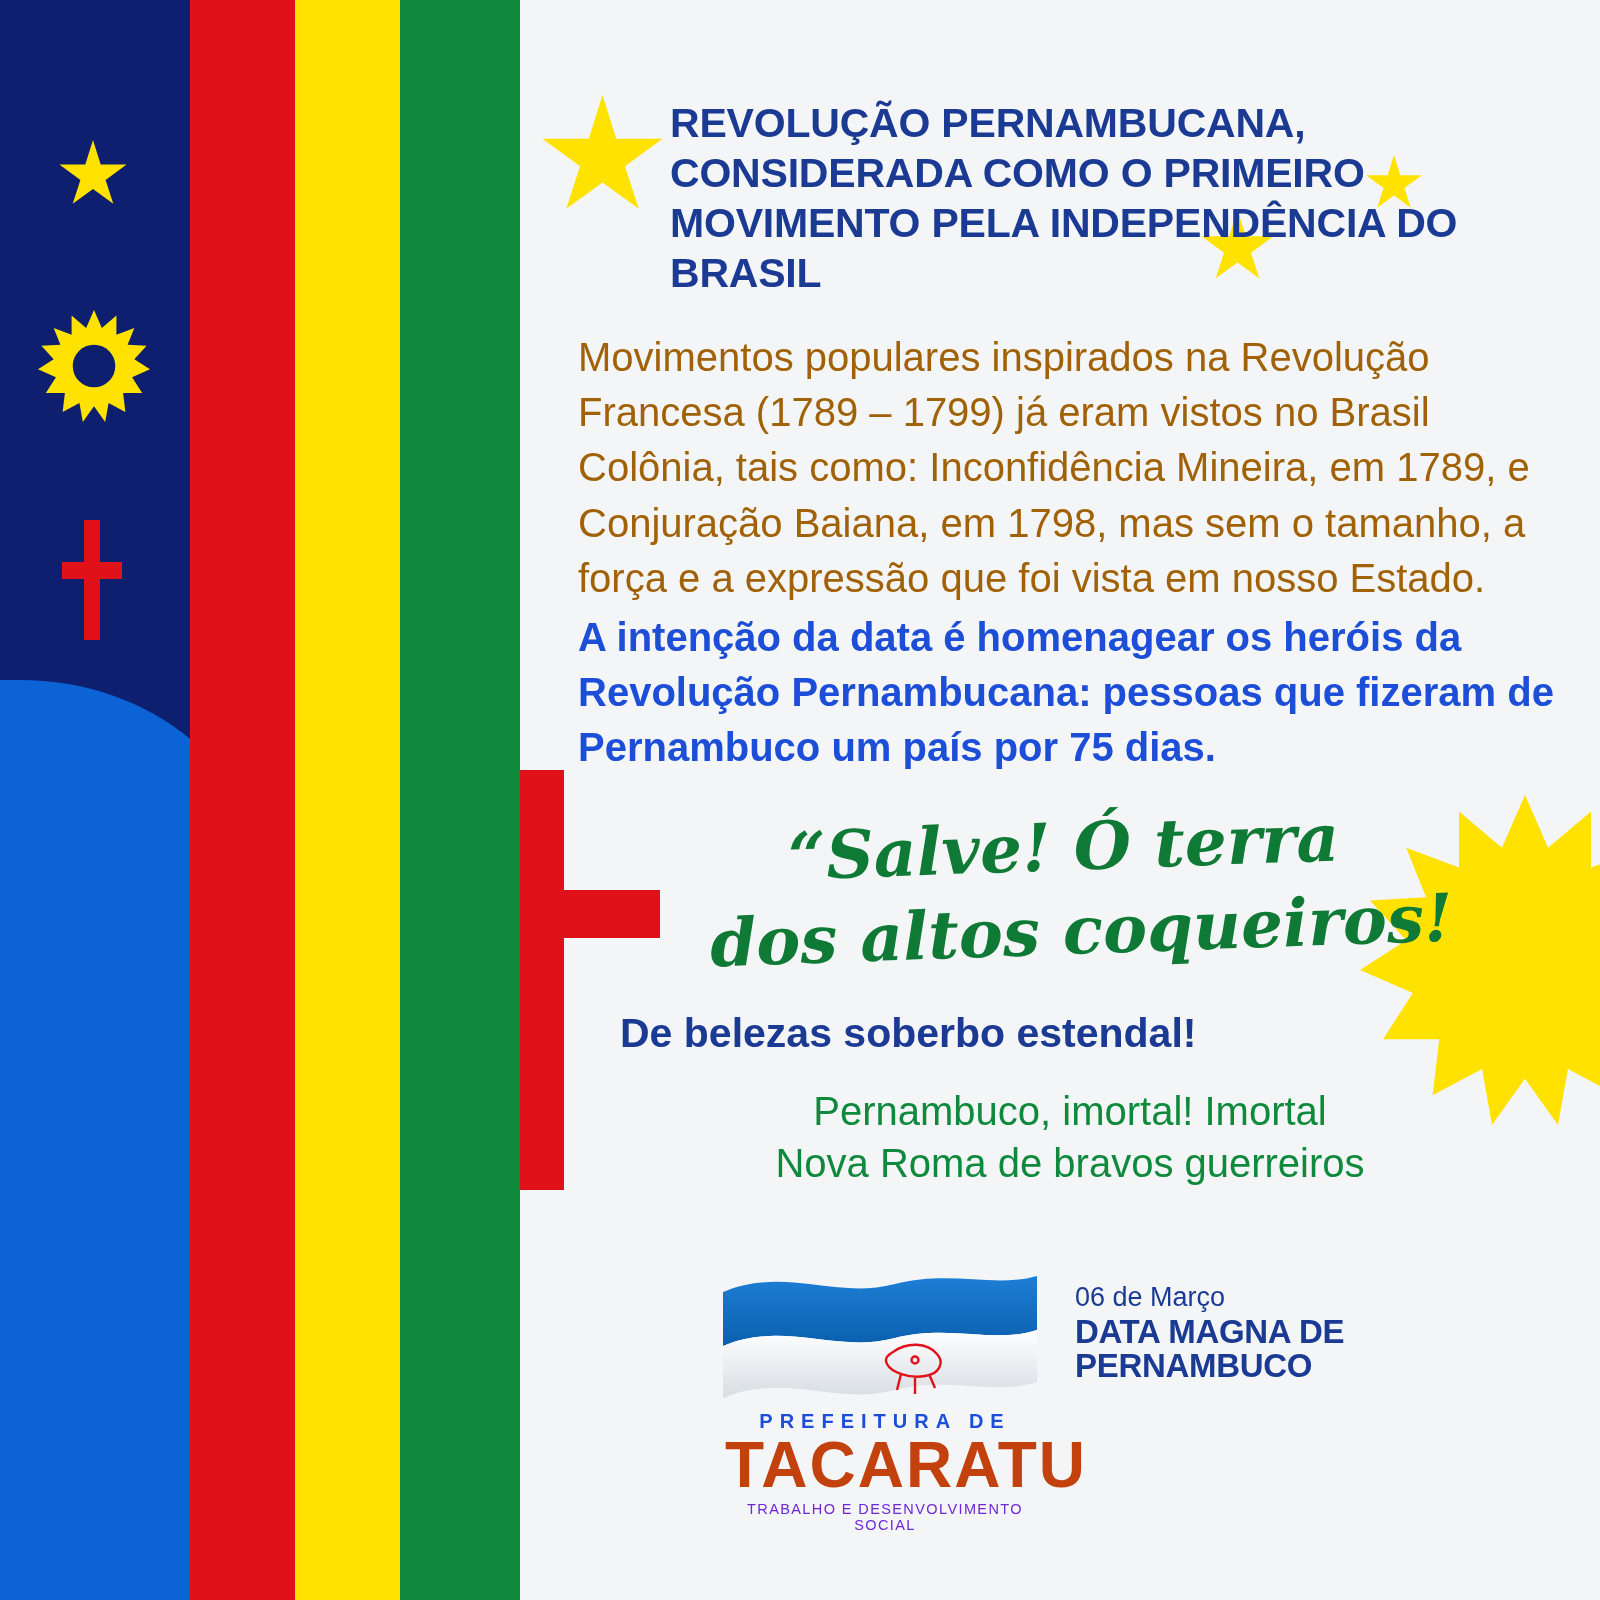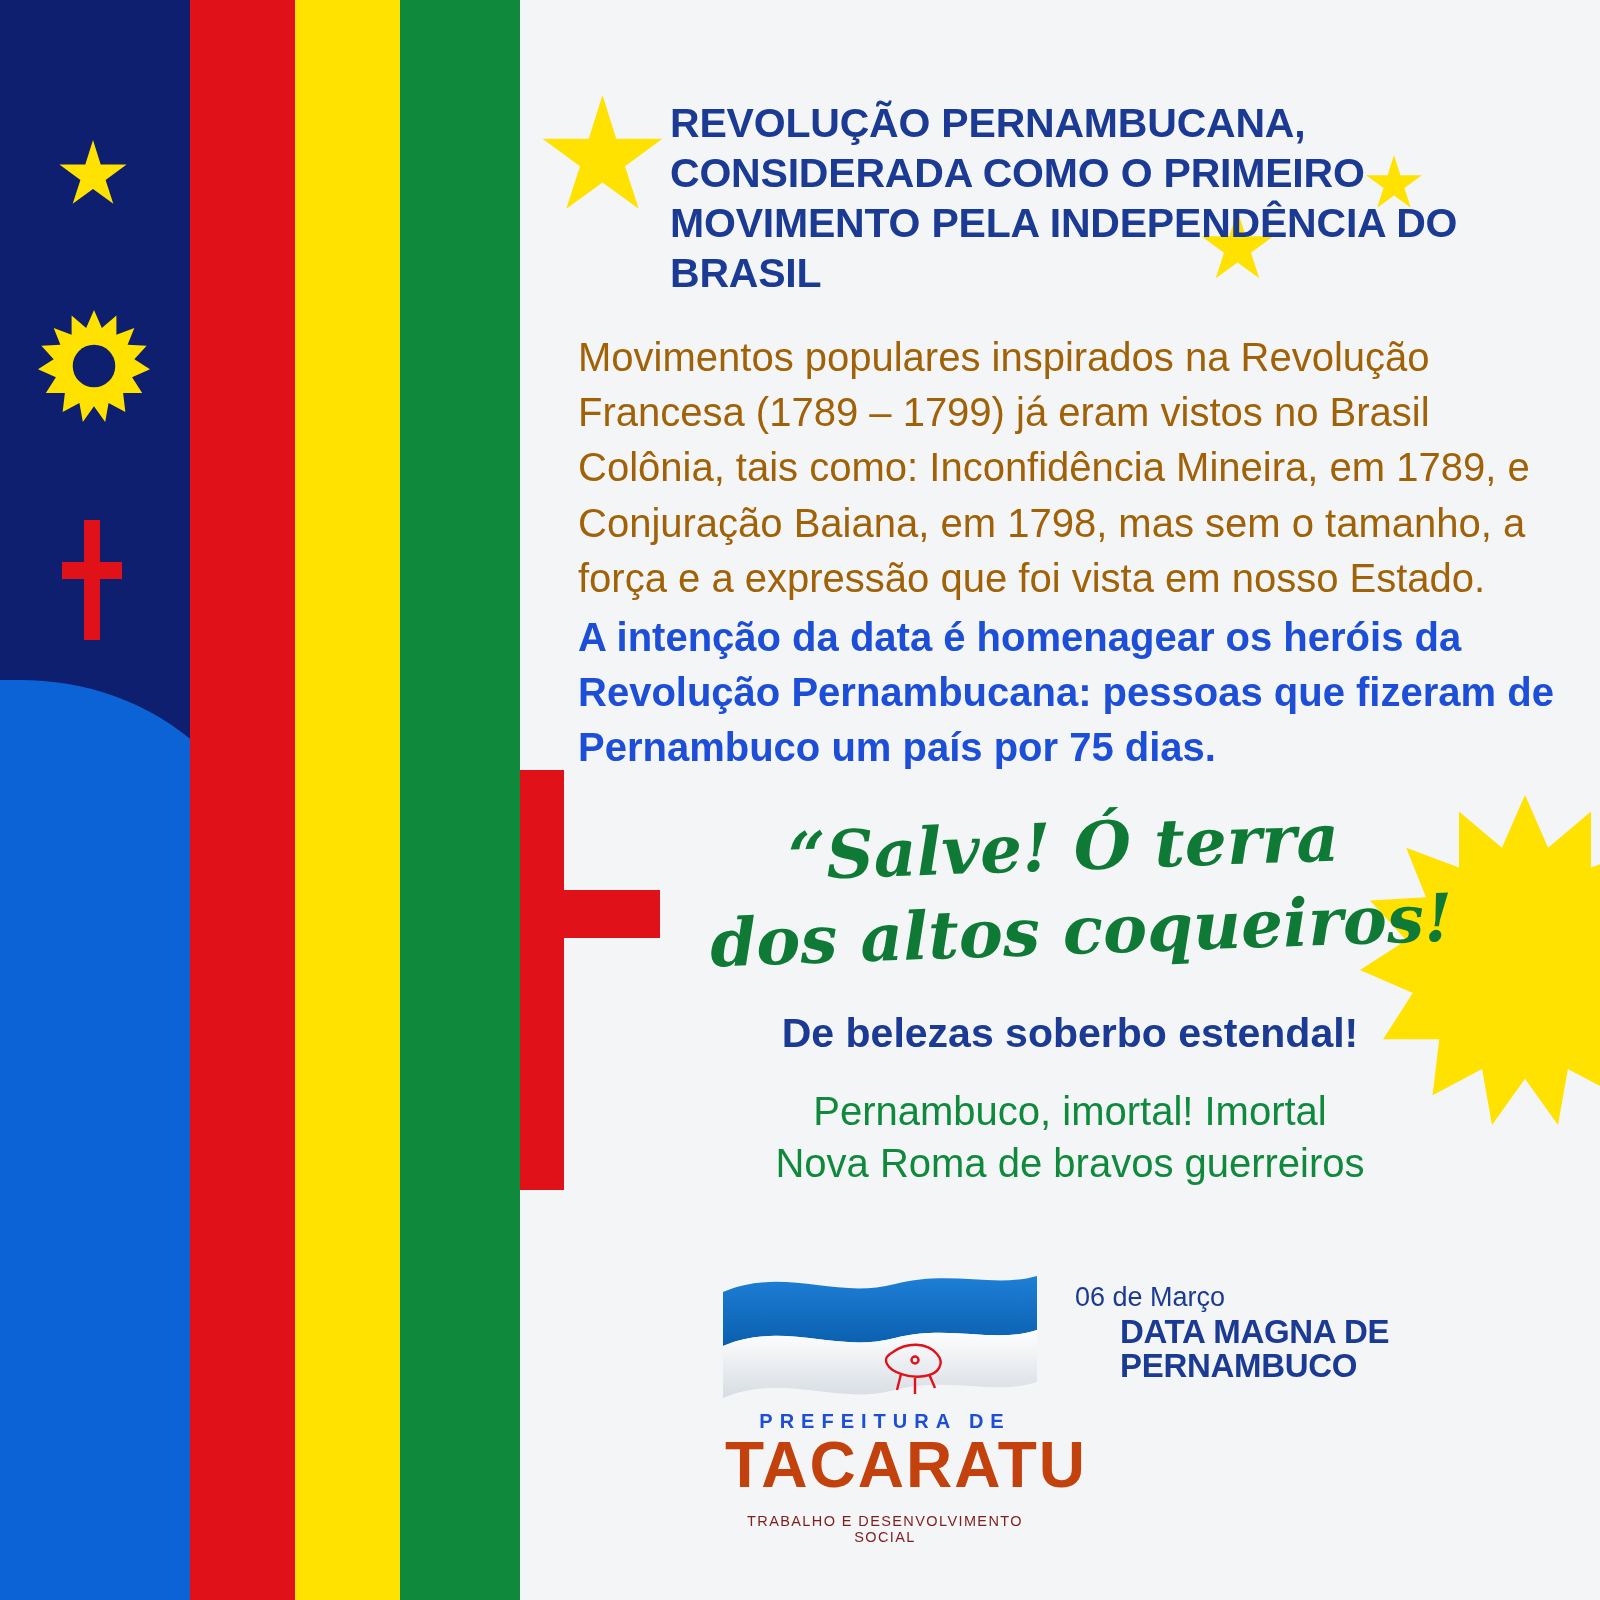--- a/index.html
+++ b/index.html
@@ -82,41 +82,41 @@
   .script{
     position:absolute;left:120px;top:805px;width:850px;
     text-align:center;color:#0f7a35;
     font-family:"DejaVu Serif", serif;
     font-style:italic;font-weight:bold;font-size:66px;line-height:1.28;
     transform:rotate(-2deg);
   }
   .script .l2{display:block;margin-left:30px;}
 
   .blue-line{
-    position:absolute;left:100px;top:1010px;width:900px;text-align:center;
+    position:absolute;left:100px;top:1010px;width:900px;
     color:#1b3a93;font-size:41px;font-weight:bold;
   }
   .green-lines{
     position:absolute;left:100px;top:1085px;width:900px;text-align:center;
     color:#0f8a3c;font-size:40px;line-height:1.3;
   }
 
   
   .footer{position:absolute;left:0;top:1255px;width:1080px;height:320px;}
 
   .flag-logo{position:absolute;left:195px;top:5px;width:330px;height:150px;}
 
   .logo-text{position:absolute;left:205px;top:155px;width:320px;text-align:center;}
   .logo-pref{font-size:20px;letter-spacing:7px;color:#1d4ed8;font-weight:bold;}
   .logo-name{font-size:64px;letter-spacing:2px;color:#c2410c;font-weight:bold;line-height:1;}
-  .logo-sub{font-size:14.5px;letter-spacing:1.4px;color:#7f1d1d;margin-top:16px;}
+  .logo-sub{font-size:14.5px;letter-spacing:1.4px;color:#6d28d9;margin-top:4px;}
 
   .footer-right{position:absolute;left:555px;top:28px;width:470px;color:#1b3a93;}
   .fr-date{font-size:27px;line-height:1.1;}
-  .fr-title{font-size:33px;font-weight:bold;line-height:1.05;margin-top:2px;letter-spacing:-0.3px;margin-left:45px;}
+  .fr-title{font-size:33px;font-weight:bold;line-height:1.05;margin-top:2px;letter-spacing:-0.3px;}
   .fr-note{font-size:26px;line-height:1.18;margin-top:14px;}
 </style>
 </head>
 <body>
 
 <div class="left-panel">
   <div class="blue-wave"></div>
   <div class="star-top"></div>
 
   <div class="sun-burst">

